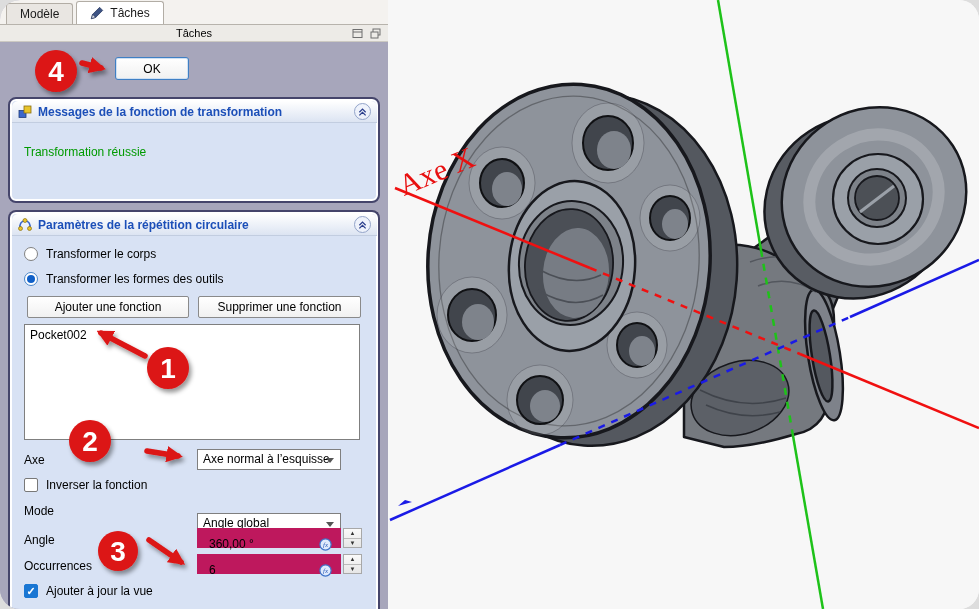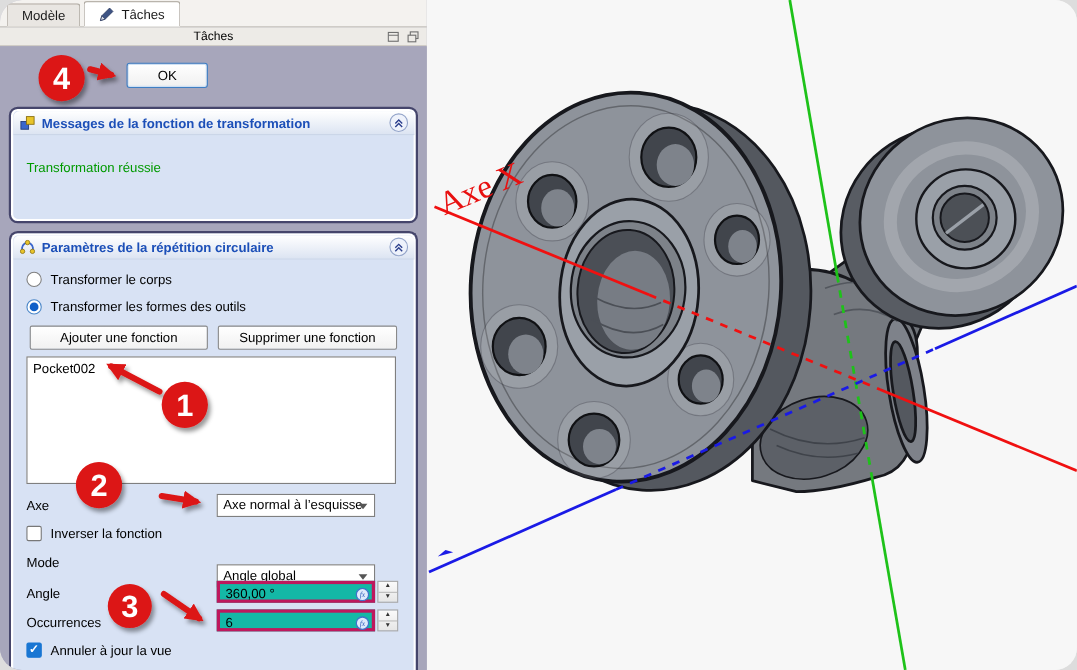--- a/index.html
+++ b/index.html
@@ -42,21 +42,21 @@
   .rlabel{position:absolute;left:36px;height:16px;line-height:16px;}
   .pbtn{position:absolute;box-sizing:border-box;height:22px;background:linear-gradient(#ffffff,#f1f1f1);
         border:1px solid #8a8a8a;border-radius:2px;font-size:12px;font-family:"Liberation Sans",sans-serif;cursor:pointer;}
   #listbox{position:absolute;left:14px;top:112px;width:336px;height:116px;background:#fff;
            border:1px solid #7f7f7f;box-sizing:border-box;overflow:hidden;}
   .list-item{padding:3px 5px;cursor:default;}
   .combo{position:absolute;left:187px;width:144px;height:21px;background:#fff;border:1px solid #7f7f7f;
          box-sizing:border-box;line-height:19px;padding-left:5px;cursor:pointer;}
   .combo .chev{position:absolute;right:6px;top:8px;width:0;height:0;
          border-left:4px solid transparent;border-right:4px solid transparent;border-top:5px solid #555;}
-  .field{position:absolute;left:187px;width:144px;height:20px;background:#14b8a6;border:3px solid #be185d;box-sizing:border-box;}
+  .field{position:absolute;left:187px;width:144px;height:20px;background:#be185d;border:7px solid #be185d;box-sizing:border-box;}
   .field input{position:absolute;left:0;top:0;width:120px;height:18px;border:none;outline:none;padding:0 0 0 5px;
          font-size:12px;font-family:"Liberation Sans",sans-serif;background:transparent;}
   .fx{position:absolute;right:2px;top:3px;}
   .spinner{position:absolute;left:333px;width:19px;height:20px;box-sizing:border-box;border:1px solid #a8a8a8;
            background:linear-gradient(#fafafa,#e6e6e6);display:flex;flex-direction:column;cursor:pointer;}
   .spinner div{flex:1;font-size:6px;line-height:9px;text-align:center;color:#333;}
   .spinner div:first-child{border-bottom:1px solid #bbb;}
   .cb{position:absolute;left:14px;width:14px;height:14px;box-sizing:border-box;background:#fff;
       border:1px solid #787878;border-radius:2px;cursor:pointer;font-size:11px;line-height:13px;text-align:center;color:#fff;}
   .cb[data-checked="true"]{background:#1976d3;border-color:#1976d3;}
@@ -184,21 +184,21 @@
             <circle cx="6.5" cy="6.5" r="5.6" fill="#dfeafc" stroke="#3f74c9" stroke-width="1.2"></circle>
             <text x="6.5" y="9" text-anchor="middle" font-size="7" font-style="italic" fill="#2c5cb8" font-family="Liberation Serif,serif">fx</text>
           </svg>
         </div>
         <div class="spinner" style="top:342px;">
             <div>▲</div>
             <div>▼</div>
           </div>
 
         <span class="cb" style="top:372px;" data-checked="true"></span>
-        <span class="cblabel" style="top:371px;">Annuler à jour la vue</span>
+        <span class="cblabel" style="top:371px;">Ajouter à jour la vue</span>
       </div>
     </div>
   </div>
 
   <svg id="viewport" viewBox="0 0 591 609">
     <rect x="0" y="0" width="591" height="609" fill="#f7f7f7"></rect>
 
     <g stroke="#17181d" stroke-width="2.5" stroke-linejoin="round">
       <path d="M352,258 L402,222 Q412,215 422,222 L468,254 L436,330 Q390,334 352,305 Z" fill="#6e7278"></path>
       <path d="M305,252 Q352,235 392,258 L432,287 Q447,297 446,325 L443,385 Q441,428 408,434 Q365,447 336,447 L296,437 L296,295 Z" fill="#75797f"></path>

